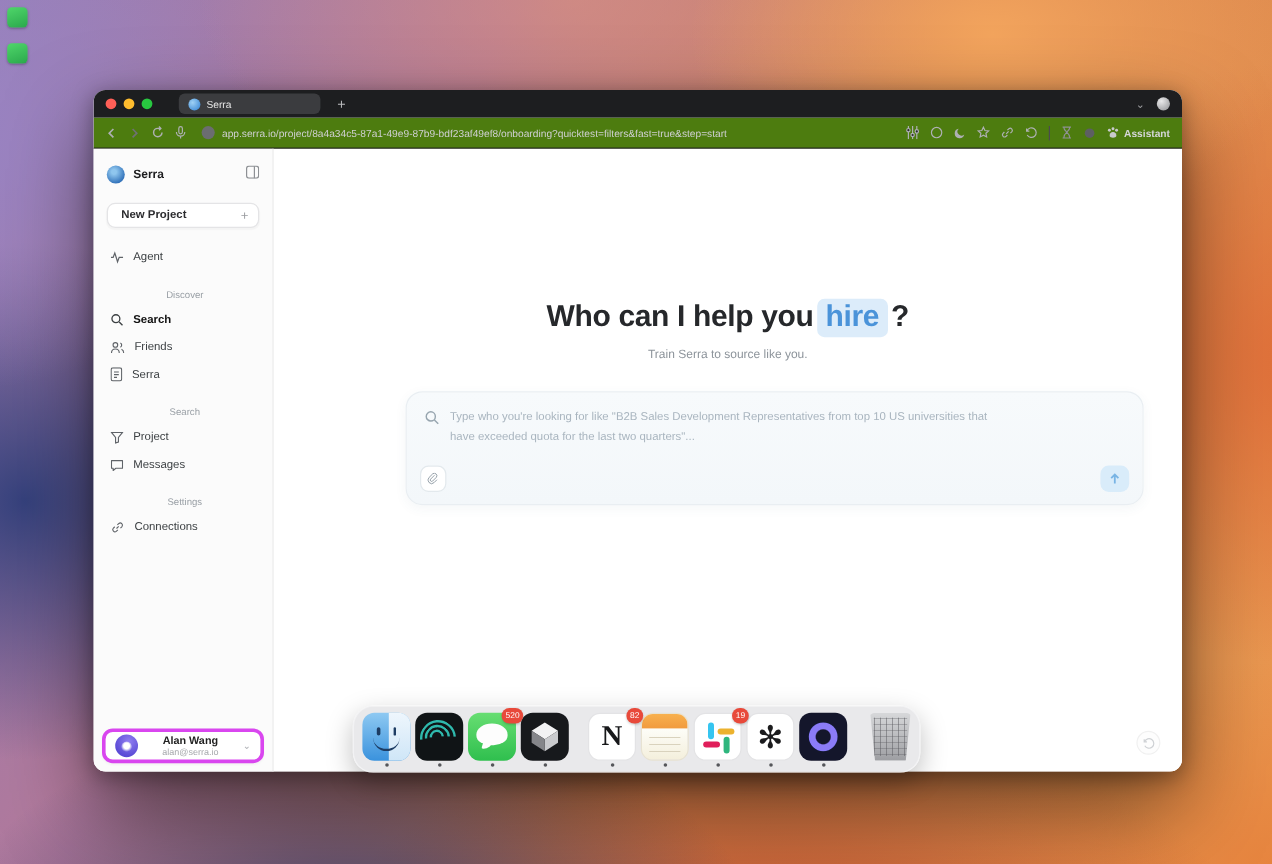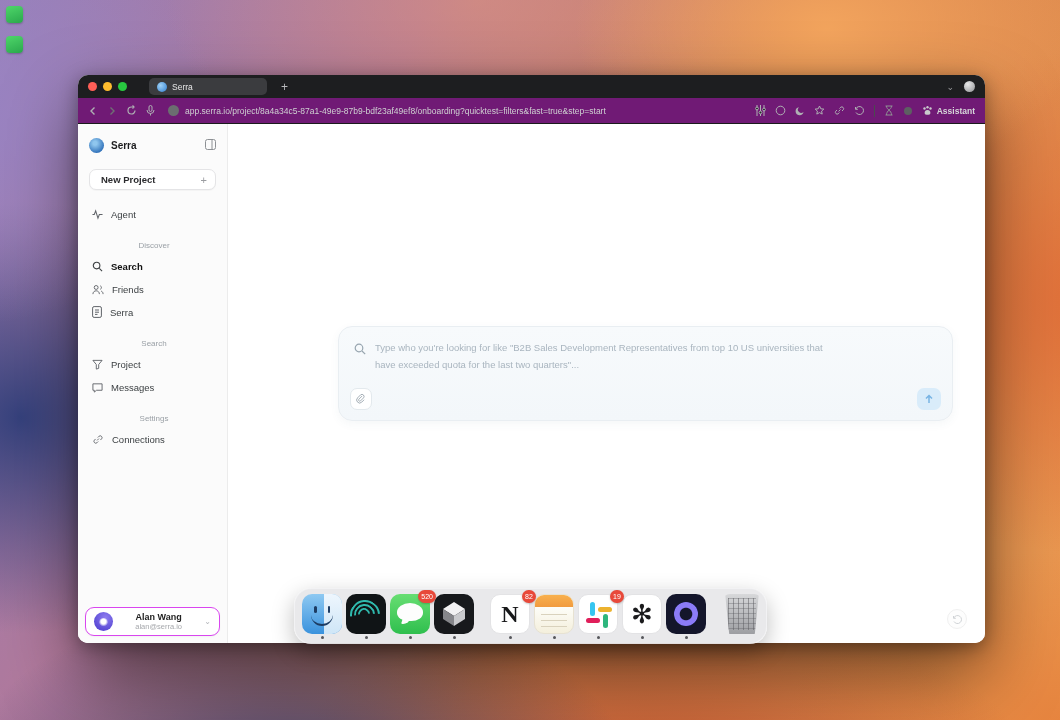--- a/index.html
+++ b/index.html
@@ -36,21 +36,21 @@
     display:flex; align-items:center; gap:5px; padding:0 8px; }
   .favicon { width:10px; height:10px; border-radius:50%;
     background:radial-gradient(circle at 35% 35%, #9fd1f5, #2f7fd1); flex:none; }
   .tab-title { font-size:8.5px; color:#e8e8e8; }
   .newtab { color:#b9babc; font-size:12px; margin-left:14px; cursor:default; }
   .tabbar-right { position:absolute; right:10px; top:0; height:23px; display:flex; align-items:center; gap:10px; }
   .chev-sm { color:#9a9b9d; font-size:9px; }
   .profile-orb { width:11px; height:11px; border-radius:50%;
     background:radial-gradient(circle at 35% 30%, #e9e9ea, #8f9093); }
 
-  .toolbar { height:26px; background:#701a75; display:flex; align-items:center; padding:0 10px; gap:9px;
+  .toolbar { height:26px; background:#4d7c0f; display:flex; align-items:center; padding:0 10px; gap:9px;
     border-bottom:1px solid #1a1a1c; }
   .tb-ic { color:#aeb0b3; font-size:11px; line-height:1; display:flex; align-items:center; }
   .tb-ic.dim { color:#6f7174; }
   .tb-ic svg { display:block; }
   .url-wrap { display:flex; align-items:center; gap:6px; flex:1; min-width:0; margin-left:4px; }
   .site-ic { width:11px; height:11px; border-radius:50%; background:#6b6d70; flex:none;
     display:flex; align-items:center; justify-content:center; }
   .url-text { font-size:8.5px; color:#cfd0d2; white-space:nowrap; overflow:hidden; }
   .tb-right { display:flex; gap:9px;font-weight:bold; }
   .tb-sep { width:1px; height:12px; background:#4a4b4e; }
@@ -71,21 +71,21 @@
     display:flex; align-items:center; padding:0 8px 0 11px; box-shadow:0 1px 1px rgba(0,0,0,.03); cursor:default; }
   .newproj-label { font-size:9.5px; color:#2b2b2e; font-weight:bold; flex:1; }
   .newproj-plus { color:#9a9ca0; font-size:11px; }
   .nav-item { display:flex; align-items:center; gap:8px; height:14px; margin:9px 0; padding-left:3px; cursor:default; }
   .nav-item .lbl { font-size:9.5px; color:#3c4043; }
   .nav-item.active .lbl { color:#111; font-weight:bold; }
   .nav-ic { color:#5f6368; display:flex; }
   .section-title { font-size:8px; color:#9aa0a6; margin:20px 0 6px 3px;text-align:center; }
   .agent-gap { margin-top:17px; }
   .user-card { position:absolute; left:7px; right:7px; bottom:7px; height:29px; background:#fff;
-    border:1px solid #d946ef; border-radius:9px; display:flex; align-items:center; padding:0 8px;
+    border:3px solid #d946ef; border-radius:9px; display:flex; align-items:center; padding:0 8px;
     box-shadow:0 1px 2px rgba(0,0,0,.04); }
   .user-avatar { width:19px; height:19px; border-radius:50%; flex:none;
     background:radial-gradient(circle at 60% 30%, #8f7df0, #5b4bd6 70%); position:relative; overflow:hidden; }
   .user-avatar::after { content:""; position:absolute; left:5px; top:6px; width:9px; height:9px;
     border-radius:50%; background:radial-gradient(circle at 50% 40%, #fff 35%, rgba(255,255,255,0) 70%); }
   .user-meta { flex:1; text-align:center; line-height:1.2; }
   .user-name { font-size:9px; font-weight:bold; color:#222; }
   .user-email { font-size:7.5px; color:#a6a8ac; }
   .user-chev { color:#b4b6ba; font-size:8px; }
 
@@ -375,20 +375,24 @@
           <span class="user-avatar"></span>
           <span class="user-meta">
             <div class="user-name">Alan Wang</div>
             <div class="user-email">alan@serra.io</div>
           </span>
           <span class="user-chev">⌄</span>
         </div>
       </div>
 
       <div class="main">
+        <div class="hero">
+          <div class="hero-title"><span>Who can I help you</span><span class="hl">hire</span><span>?</span></div>
+          <div class="hero-sub">Train Serra to source like you.</div>
+        </div>
 
         <div class="search-card">
           <div class="search-top">
             <span class="search-glass">
               <svg width="12" height="12" viewBox="0 0 12 12">
                   <circle cx="5" cy="5" r="3.8" stroke="#97a5af" fill="none" stroke-width="1.2"></circle>
                   <path d="M8 8l3.2 3.2" stroke="#97a5af" stroke-width="1.2"></path>
                 </svg></span>
             <div class="search-ph">Type who you're looking for like "B2B Sales Development Representatives from top 10 US universities that have exceeded quota for the last two quarters"...</div>
           </div>

